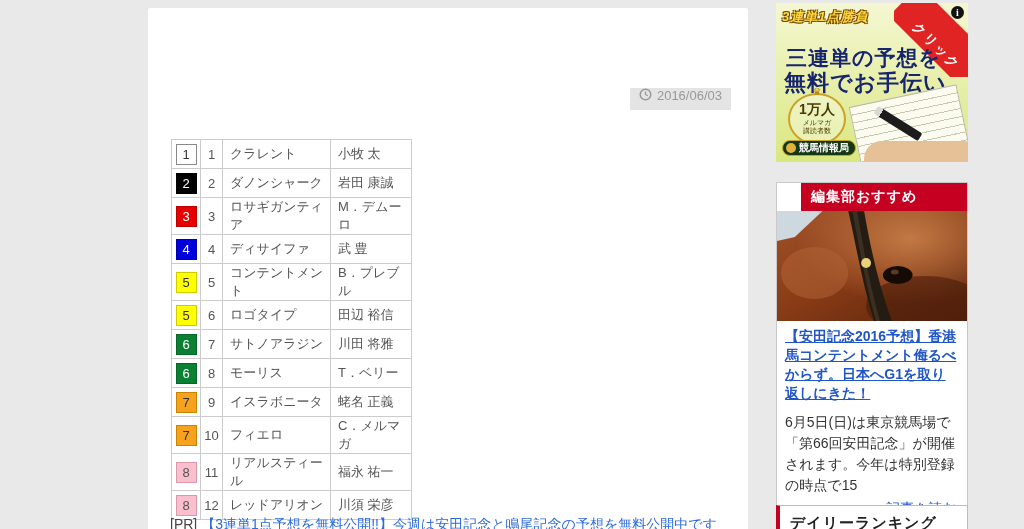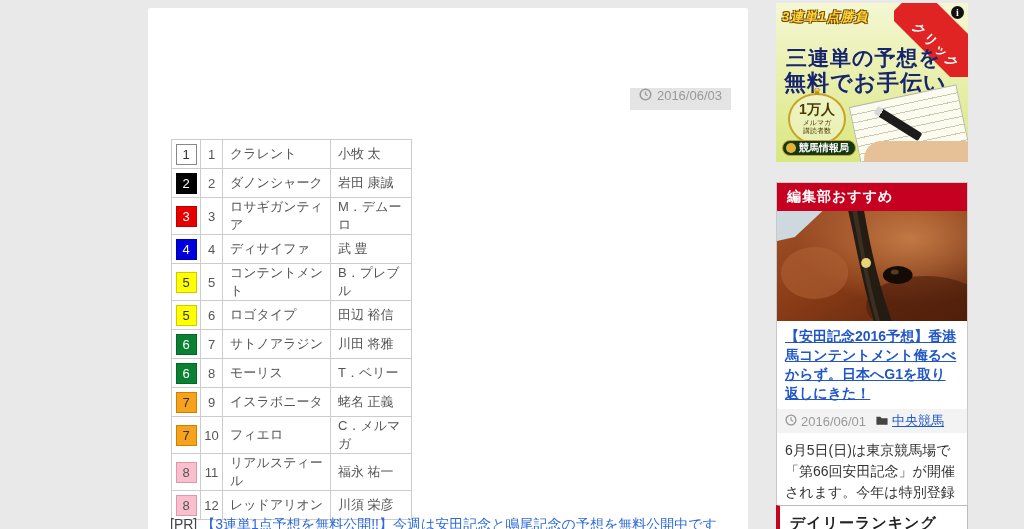--- a/index.html
+++ b/index.html
@@ -102,21 +102,21 @@
     color:#fff; font-size:10px; font-weight:bold; display:flex; align-items:center; gap:3px;
   }
   .ad-horse-dot { width:10px; height:10px; border-radius:50%; background:#e3b23a; display:inline-block; }
   
   .rec-box {
     position:absolute; left:776px; top:182px; width:192px;
     background:#fff; border:1px solid #c9c9c9;
   }
   .rec-header {
     background:#c50021; color:#fff; font-size:14px; font-weight:bold;
-    padding:5px 10px; letter-spacing:1px;
+    padding:5px 10px; letter-spacing:1px;margin-left:24px;
   }
   .rec-img { width:100%; height:110px; display:block; }
   .rec-link {
     display:block; padding:6px 8px 2px; font-size:14px; font-weight:bold;
     color:#2156c8; text-decoration:underline; line-height:19px; cursor:pointer;
   }
   .rec-meta {
     display:flex; align-items:center; gap:10px;
     background:#f3f3f3; margin-top:4px; padding:3px 8px; font-size:13px;
   }
@@ -275,39 +275,20 @@
     <ellipse cx="150" cy="95" rx="60" ry="30" fill="#4a1d0a" opacity="0.6"></ellipse>
     <path d="M72,0 C80,34 86,72 98,110 L116,110 C102,72 94,34 88,0 Z" fill="#241b12"></path>
     <path d="M76,0 C83,34 89,72 100,110 L104,110 C93,72 87,34 81,0 Z" fill="#3a2f20"></path>
     <circle cx="90" cy="52" r="5" fill="#e8d27a"></circle>
     <ellipse cx="122" cy="64" rx="15" ry="9" fill="#150b05"></ellipse>
     <ellipse cx="119" cy="61" rx="4" ry="2.5" fill="#5c3a22"></ellipse>
   </svg>
 
   <a class="rec-link">【安田記念2016予想】香港馬コンテントメント侮るべからず。日本へG1を取り返しにきた！</a>
 
-  <div class="rec-meta">
-    <span class="m-date">
-      <span>
-        <svg width="12" height="12" viewBox="0 0 14 14">
-            <circle cx="7" cy="7" r="5.7" fill="none" stroke="#999" stroke-width="1.6"></circle>
-            <path d="M7 3.8V7l2.4 1.4" fill="none" stroke="#999" stroke-width="1.4"></path>
-          </svg>
-      </span>
-      <span>2016/06/01</span>
-    </span>
-    <span class="m-cat">
-      <span>
-        <svg width="12" height="11" viewBox="0 0 14 12">
-            <path d="M0.5 1.5h4.5l1.5 2h7v7.5h-13z" fill="#444"></path>
-          </svg>
-      </span>
-      <span>中央競馬</span>
-    </span>
-  </div>
 
   <div class="rec-excerpt">6月5日(日)は東京競馬場で「第66回安田記念」が開催されます。今年は特別登録の時点で15</div>
   <a class="rec-more">記事を読む</a>
 </div>
 
 <div class="rank-box">
   <div class="rank-title">デイリーランキング</div>
 </div>
 
 </body></html>

